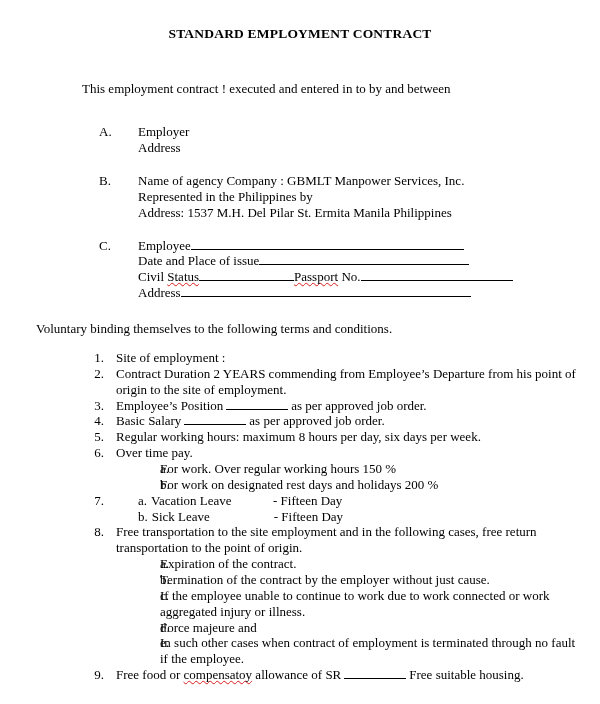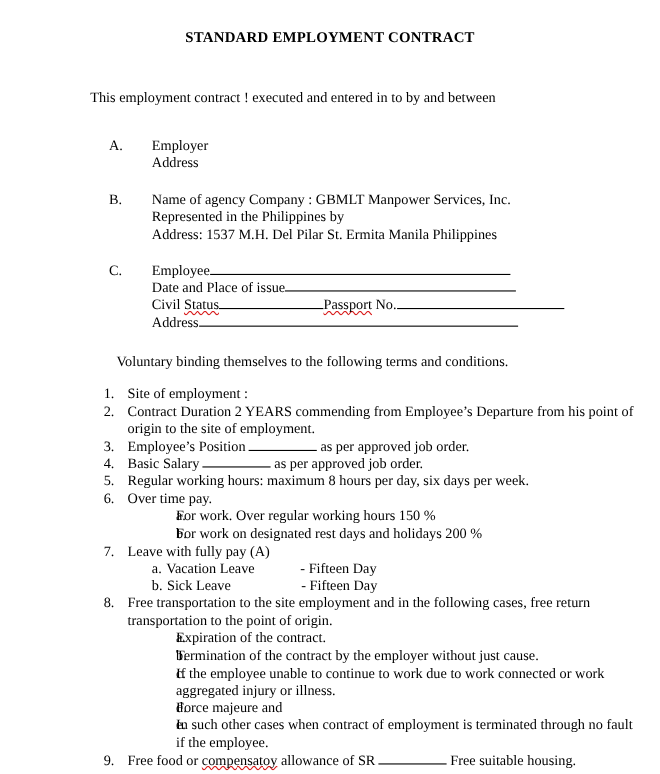--- a/index.html
+++ b/index.html
@@ -79,21 +79,21 @@
   .blank-inline {
     display: inline-block;
     border-bottom: 1px solid #000;
     width: 62px;
     height: .8em;
     margin: 0 3px;
     vertical-align: baseline;
   }
   .voluntary {
     margin: 0;
-    padding-left: 106px;
+    padding-left: 36px;
     padding-top: 20px;
   }
   
   .terms {
     margin: 0;
     padding: 0;
     list-style: none;
     padding-top: 13px;
   }
   .term {
@@ -214,21 +214,20 @@
         </div>
         <div class="sub sub-wide sub-indent-extra">
           <span class="sub-marker" style="left:44px">b.</span>
           <span>For work on designated rest days and holidays 200 %</span>
         </div>
       </div>
     </div>
 
     <div class="term">
       <span class="term-num">7.</span>
-      <span class="term-body">Leave with fully pay (A)</span>
       <div class="subs">
         <div class="sub-leave">
           <span class="sub-marker" style="position:static;margin-right:4px">a.</span>
           <span class="leave-name">Vacation Leave</span>
           <span>- Fifteen Day</span>
         </div>
         <div class="sub-leave">
           <span class="sub-marker" style="position:static;margin-right:4px">b.</span>
           <span class="leave-name">Sick Leave</span>
           <span>- Fifteen Day</span>

